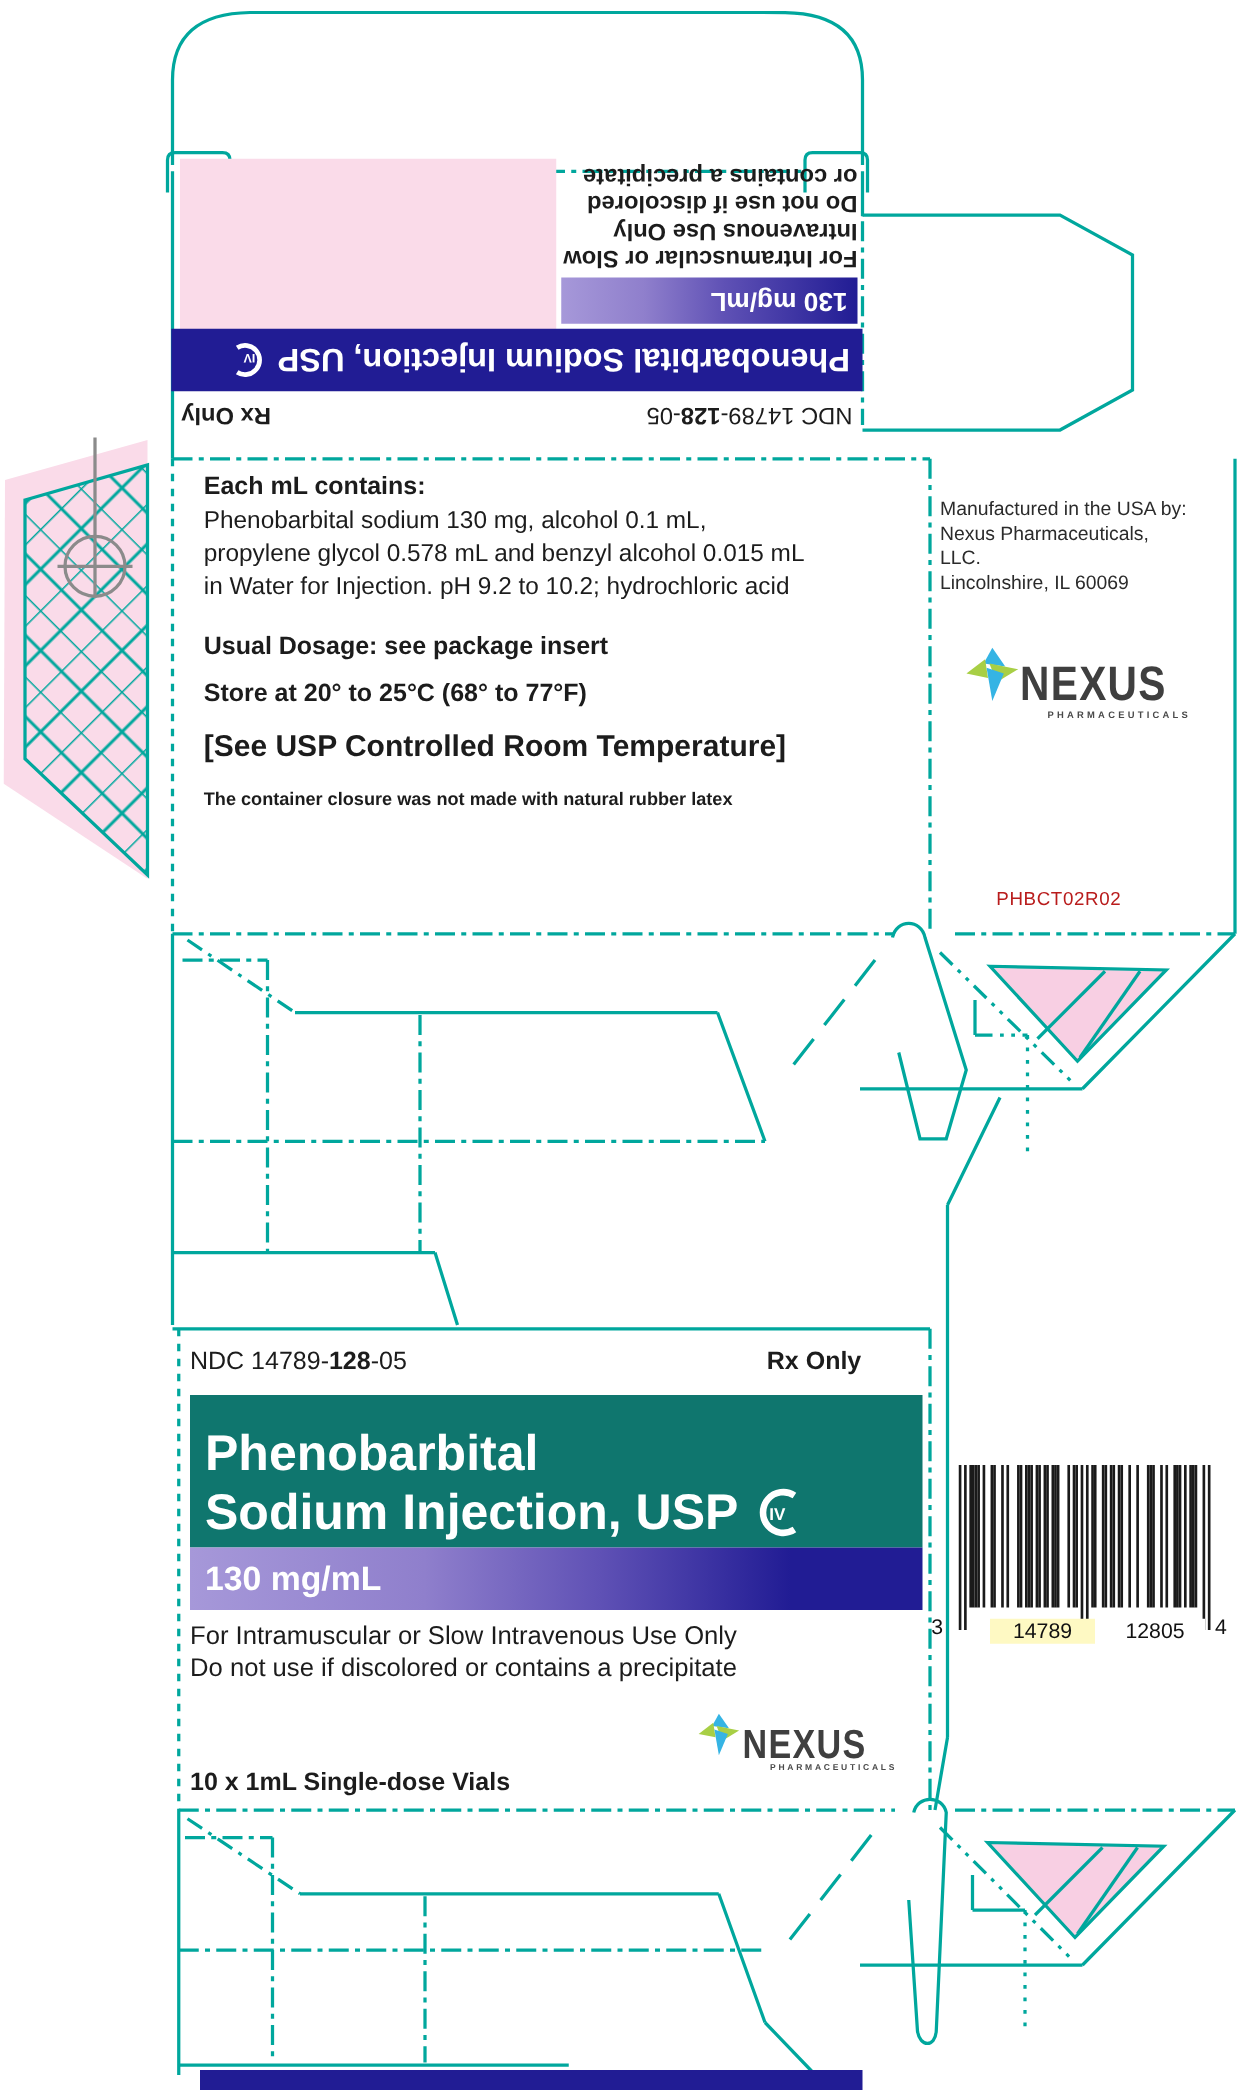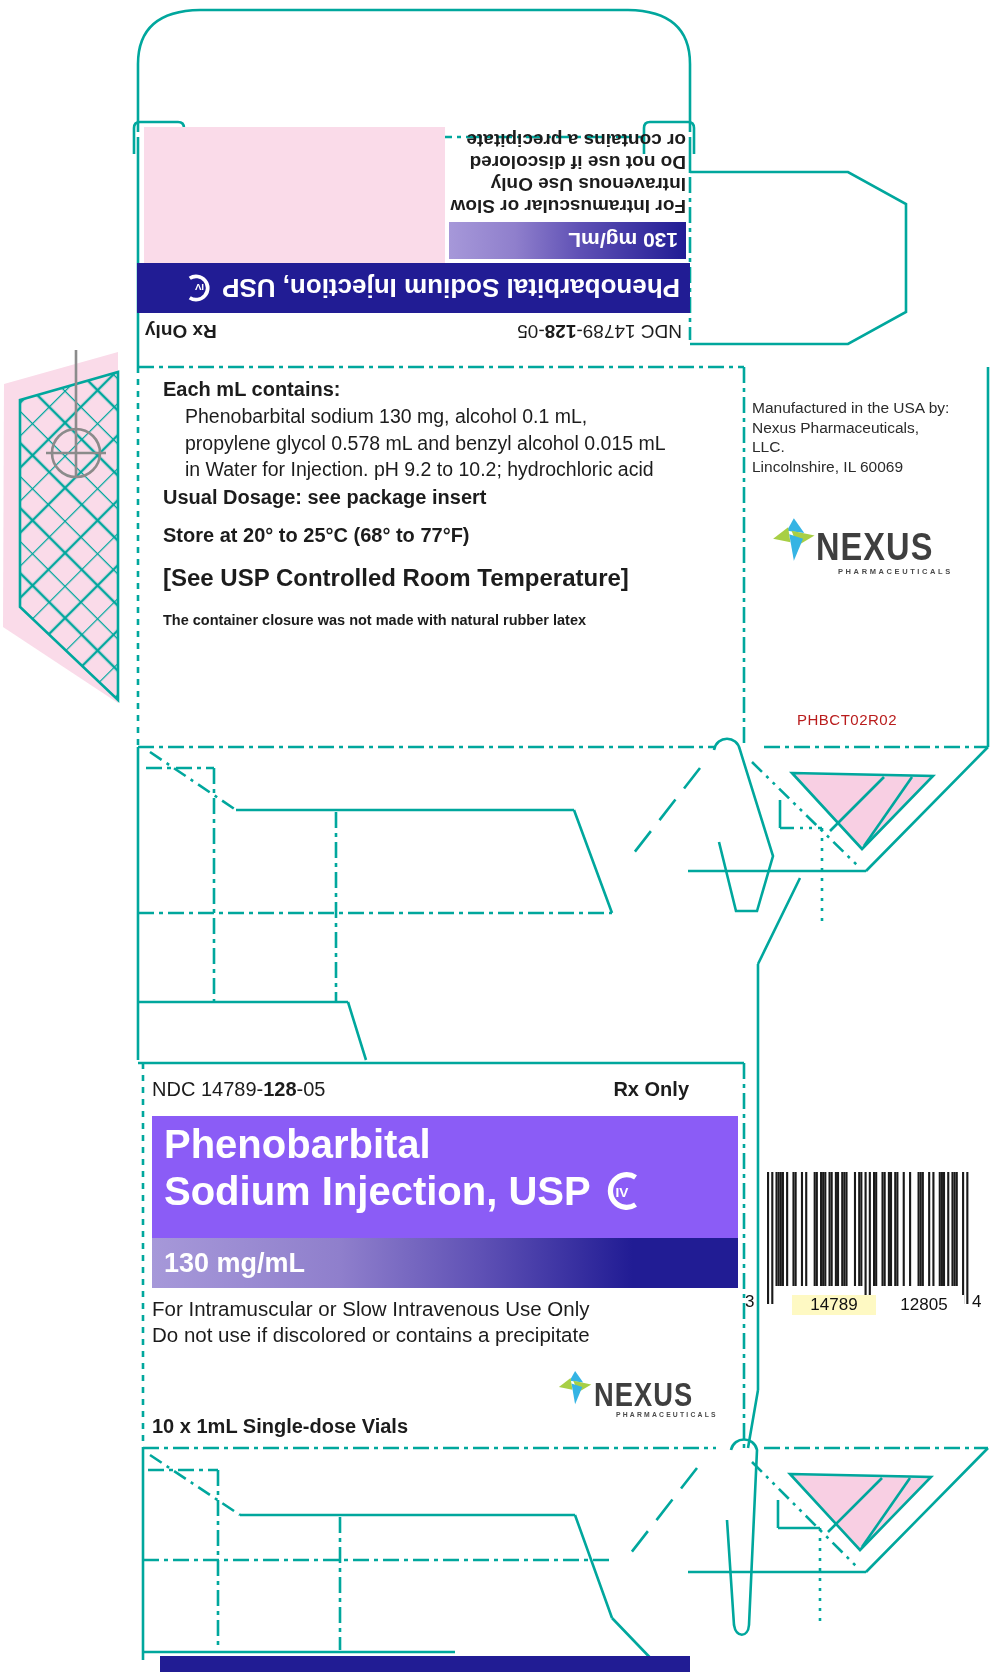--- a/index.html
+++ b/index.html
@@ -18,38 +18,38 @@
   #top-panel .strip{left:4px;top:86px;width:237px;height:37px;line-height:37px;padding-left:8px;
                     box-sizing:border-box;color:#fff;font-size:21px;font-weight:bold;
                     background:linear-gradient(90deg,#211c94 0%,#5f51b5 45%,#8f7fcc 72%,#a698d9 100%);}
   #top-panel .warns{left:4px;top:128px;width:260px;font-size:19px;font-weight:bold;line-height:22px;}
   #top-panel .pinkrect{left:245px;top:80px;width:301px;height:138px;background:#fadbe9;}
   .ndc-bold{font-weight:bold;}
   .rx{font-weight:bold;}
   
   #info-col{left:163px;top:378px;width:548px;}
   #info-col .h{font-size:20px;font-weight:bold;}
-  #info-col .body{font-size:19.5px;line-height:26.5px;margin-top:2px;margin-left:22px;}
-  #info-col .usual{font-size:20px;font-weight:bold;margin-top:3px;}
+  #info-col .body{font-size:19.5px;line-height:26.5px;margin-top:2px;}
+  #info-col .usual{font-size:20px;font-weight:bold;margin-top:23px;}
   #info-col .store1{font-size:20px;font-weight:bold;margin-top:15px;}
   #info-col .store2{font-size:24px;font-weight:bold;margin-top:17px;}
   #info-col .latex{font-size:14.5px;font-weight:bold;margin-top:20px;}
   #maker-col{left:752px;top:398px;width:200px;font-size:15.5px;line-height:19.5px;color:#2b2b2b;}
   .nexus-logo{width:175px;height:80px;font-weight:bold;}
   #logo-main{left:768px;top:505px;}
   .nexus-word{position:absolute;font-size:31px;color:#3f3f3f;letter-spacing:1px;
               transform:scale(1.05,1.25);transform-origin:left top;}
   .nexus-sub{position:absolute;font-size:7.5px;color:#4a4a4a;letter-spacing:2.6px;padding-left:20px;}
   #logo-main .nexus-word{left:48px;top:20px;}
   #logo-main .nexus-sub{left:50px;top:62px;}
   #plate-code{left:797px;top:711px;font-size:15px;color:#b91c1c;letter-spacing:0.5px;}
   
   #ndc-row2{left:152px;top:1078px;width:537px;display:flex;justify-content:space-between;font-size:20px;}
-  #navy-block{left:152px;top:1116px;width:586px;height:122px;background:#8b5cf6;color:#fff;
-              padding:5px 0 0 12px;box-sizing:border-box;font-size:40px;font-weight:bold;line-height:1.17;}
+  #navy-block{left:152px;top:1116px;width:586px;height:122px;background:#0f766e;color:#fff;
+              padding:24px 0 0 12px;box-sizing:border-box;font-size:40px;font-weight:bold;line-height:1.17;}
   #navy-block .l2{display:flex;align-items:center;gap:12px;white-space:nowrap;}
   #strip2{left:152px;top:1238px;width:586px;height:50px;line-height:50px;padding-left:12px;
           box-sizing:border-box;color:#fff;font-size:27px;font-weight:bold;
           background:linear-gradient(90deg,#a698d9 0%,#8f7fcc 32%,#5f51b5 56%,#211c94 82%);}
   #warns2{left:152px;top:1296px;font-size:20.5px;font-weight:normal;line-height:26px;}
   #pack-size{left:152px;top:1415px;font-size:20px;font-weight:bold;}
   #logo2{left:552px;top:1362px;}
   #logo2 .nexus-word{left:42px;top:14px;font-size:26px;}
   #logo2 .nexus-sub{left:44px;top:49px;font-size:6.8px;letter-spacing:2.2px;}
   

